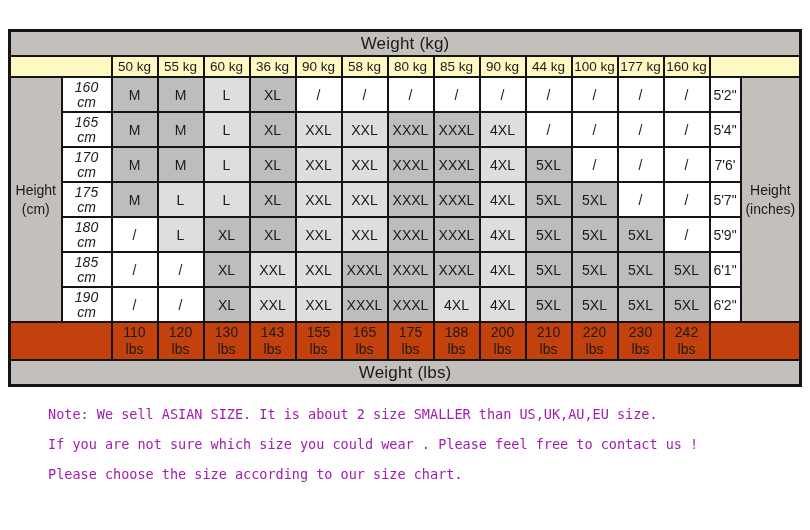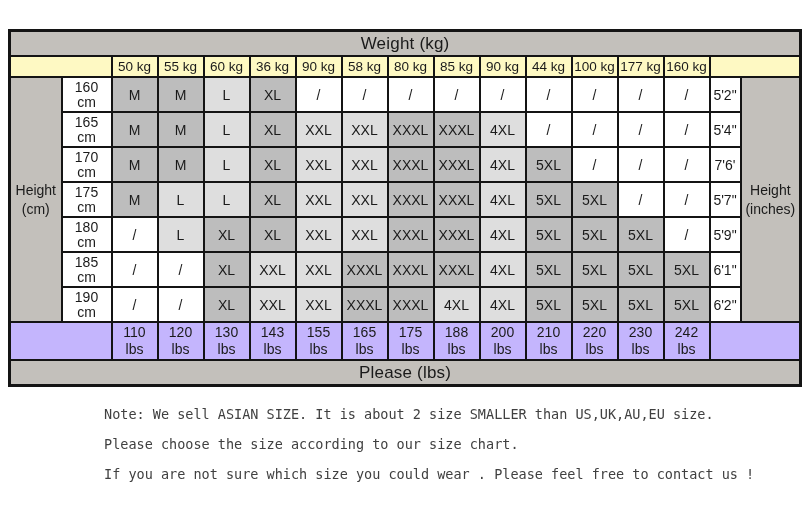--- a/index.html
+++ b/index.html
@@ -51,41 +51,42 @@
     height: 33px;
     font-size: 14px;
   }
   td.shade-dark  { background: var(--dark, #bdbdbd); }
   td.shade-light { background: var(--light, #dedede); }
   td.shade-white { background: #ffffff; }
   td.cm-cell {
     background: #ffffff;
     font-size: 13.5px;
     line-height: 15px;
+    font-style: italic;
   }
   td.inch-cell {
     background: #ffffff;
     font-size: 12.5px;
     padding: 0 1px;
   }
   td.side-label {
     font-size: 15px;
     line-height: 19px;
   }
   tr.lbs-row td {
     height: 36px;
     font-size: 14px;
     line-height: 17px;
-    background: #c4b5fd;
+    background: #c2410c;
   }
   .notes {
-    margin: 19px 0 0 104px;
+    margin: 19px 0 0 48px;
     font-family: "DejaVu Sans Mono", monospace;
     font-size: 13.5px;
-    color: #404040;
+    color: #a21caf;
   }
   .notes p {
     margin: 0 0 14px 0;
     white-space: pre;
   }
 </style>
 </head>
 <body>
 
 <div class="page">
@@ -252,24 +253,24 @@
           <td class="">175<br>lbs</td>
           <td class="">188<br>lbs</td>
           <td class="">200<br>lbs</td>
           <td class="">210<br>lbs</td>
           <td class="">220<br>lbs</td>
           <td class="">230<br>lbs</td>
           <td class="">242<br>lbs</td>
           <td class="" colspan="2"></td>
         </tr>
         <tr id="footer-row">
-        <td colspan="17" class="band title-cell">Please (lbs)</td>
+        <td colspan="17" class="band title-cell">Weight (lbs)</td>
       </tr>
     </tbody>
   </table>
 
   <div class="notes">
     <p>Note: We sell ASIAN SIZE. It is about 2 size SMALLER than US,UK,AU,EU size.</p>
+    <p>If you are not sure which size you could wear . Please feel free to contact us !</p>
     <p>Please choose the size according to our size chart.</p>
-    <p>If you are not sure which size you could wear . Please feel free to contact us !</p>
   </div>
 
 </div>
 
 </body></html>

